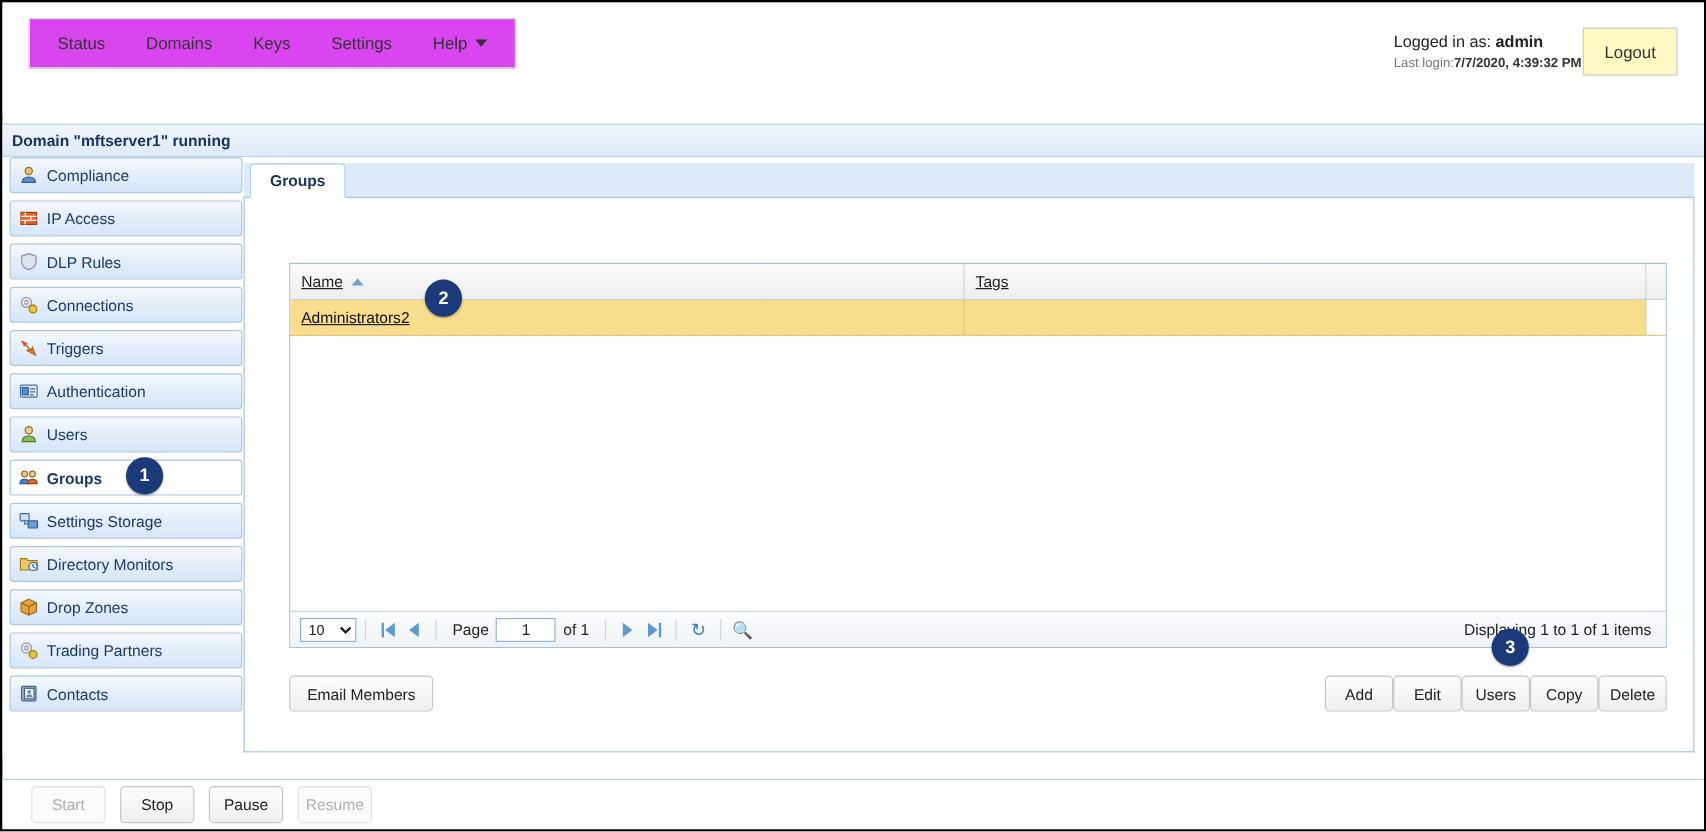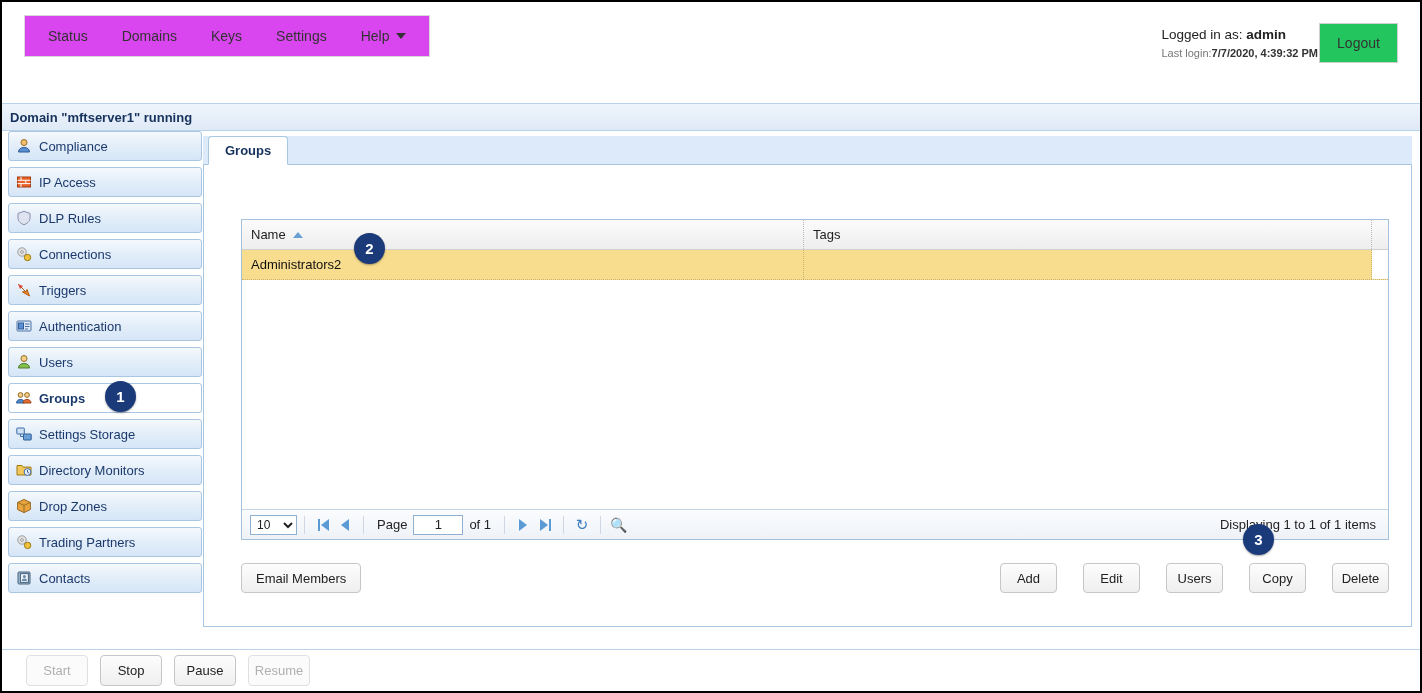--- a/index.html
+++ b/index.html
@@ -44,21 +44,21 @@
     position: absolute; right: 102px; top: 24px;
     text-align: left; line-height: 1.3;
   }
   .login-line1 { font-size: 13.5px; color: #222; }
   .login-line1 b { font-weight: bold; }
   .login-line2 { font-size: 11px; color: #777; margin-top: 2px; }
   .login-line2 b { color: #333; font-weight: bold; }
   .logout-btn {
     position: absolute; right: 22px; top: 21px;
     width: 79px; height: 40px;
-    border: 1px solid #cfcfcf; background: #22c55e;
+    border: 1px solid #cfcfcf; background: #fef9c3;
     font-size: 14px; color: #333;
     display: flex; align-items: center; justify-content: center;
     cursor: pointer; font-family: inherit;
   }
 
   
   .domain-bar {
     position: absolute; left: 0; top: 101px; right: 0; height: 28px;
     background: linear-gradient(to bottom, #eef4fb 0%, #dfeaf7 100%);
     border-top: 1px solid #b9d2ea;
@@ -120,20 +120,21 @@
     position: absolute; left: 0; top: 34px; right: 0; bottom: 4px;
     background: #fff;
     border: 1px solid #a9c6e2; border-top: none;
   }
 
   
   .grid-wrap {
     position: absolute; left: 37px; top: 54px; right: 22px; height: 321px;
     border: 1px solid #a3c0dd;
     background: #fff;
+    text-decoration: underline;
   }
   .grid-head {
     display: flex; height: 30px;
     background: linear-gradient(to bottom, #fbfbfb 0%, #eeeeee 100%);
     border-bottom: 1px solid #cfcfcf;
   }
   .gh {
     display: flex; align-items: center;
     padding-left: 9px;
     font-size: 13px; color: #222;
@@ -206,21 +207,21 @@
   .btn {
     height: 30px; padding: 0 14px;
     border: 1px solid #c6c6c6; border-radius: 4px;
     background: linear-gradient(to bottom, #fdfdfd 0%, #efefef 100%);
     font-size: 13px; color: #222; font-family: inherit;
     display: inline-flex; align-items: center; justify-content: center;
     cursor: pointer;
   }
   .btn.disabled { color: #b0b0b0; background: #fbfbfb; border-color: #e0e0e0; }
   .actions-right {
-    position: absolute; right: 0; top: 0; display: flex; gap: 26px;
+    position: absolute; right: 0; top: 0; display: flex; gap: 0;
   }
   .btn-w { width: 57px; padding: 0; }
 
   
   .bottombar {
     position: absolute; left: 0; right: 0; bottom: 0; height: 42px;
     background: #fff; border-top: 1px solid #b9d2ea;
     display: flex; align-items: center; gap: 12px;
     padding-left: 24px;
   }

